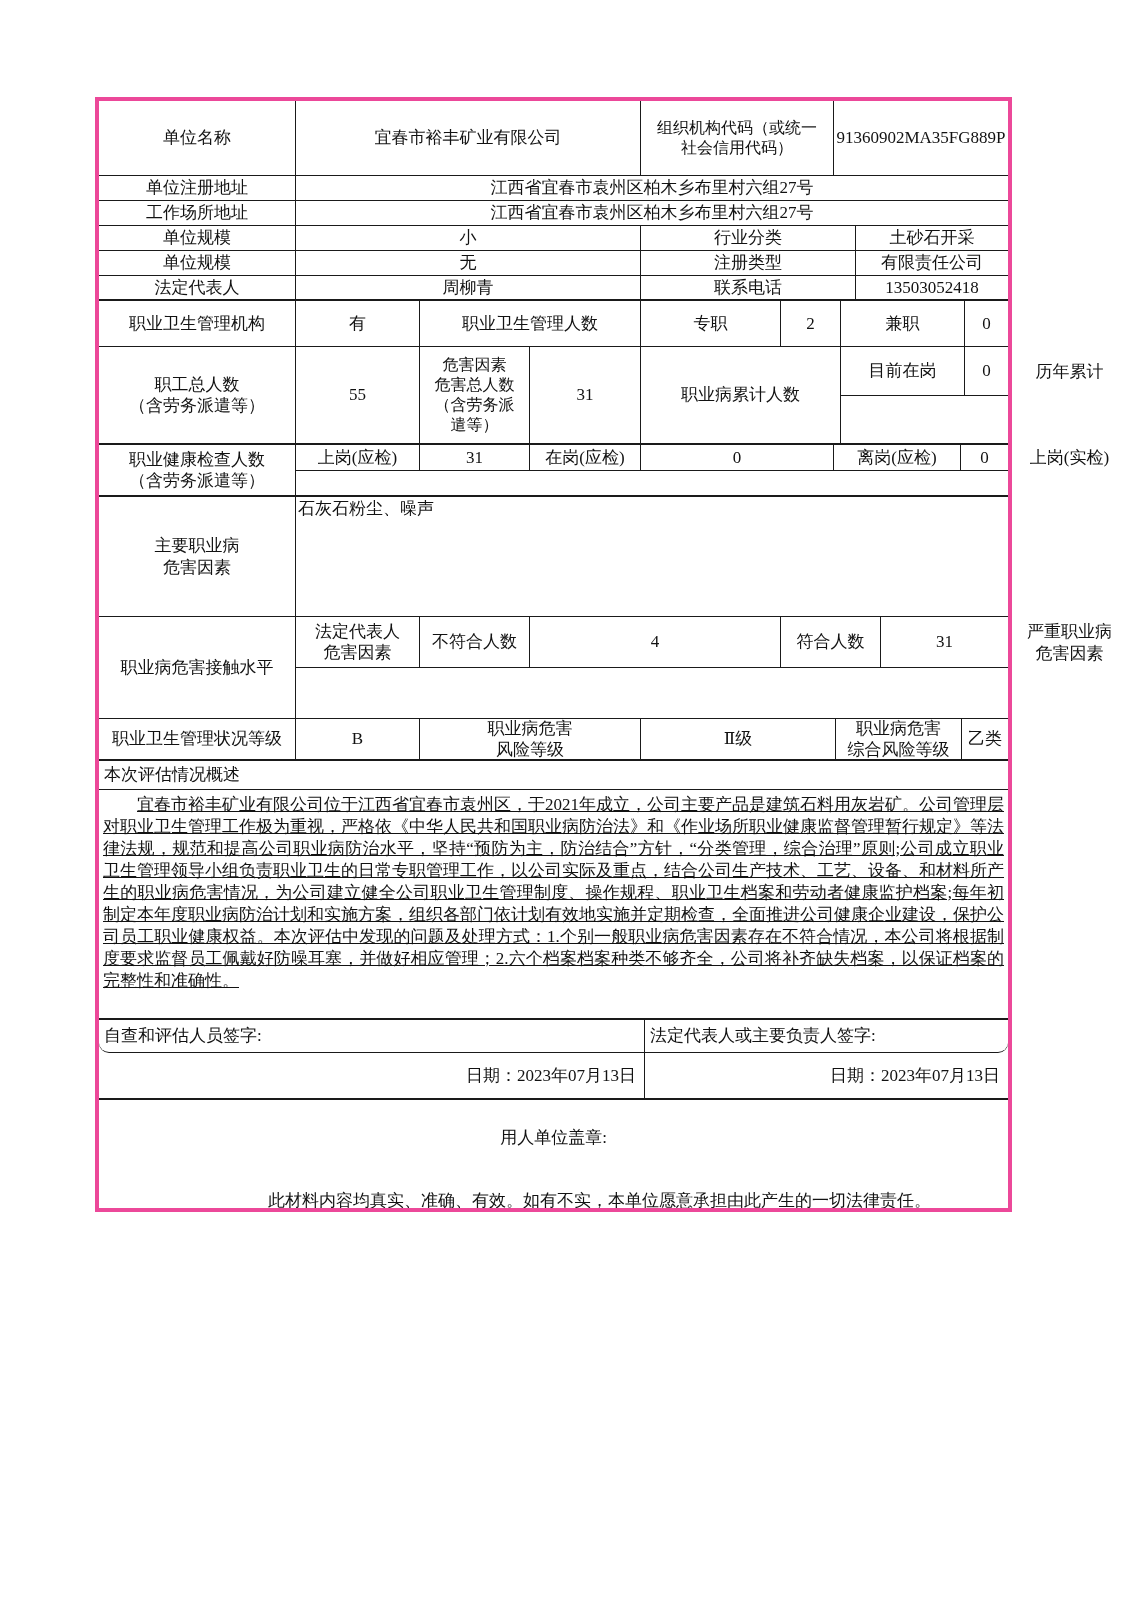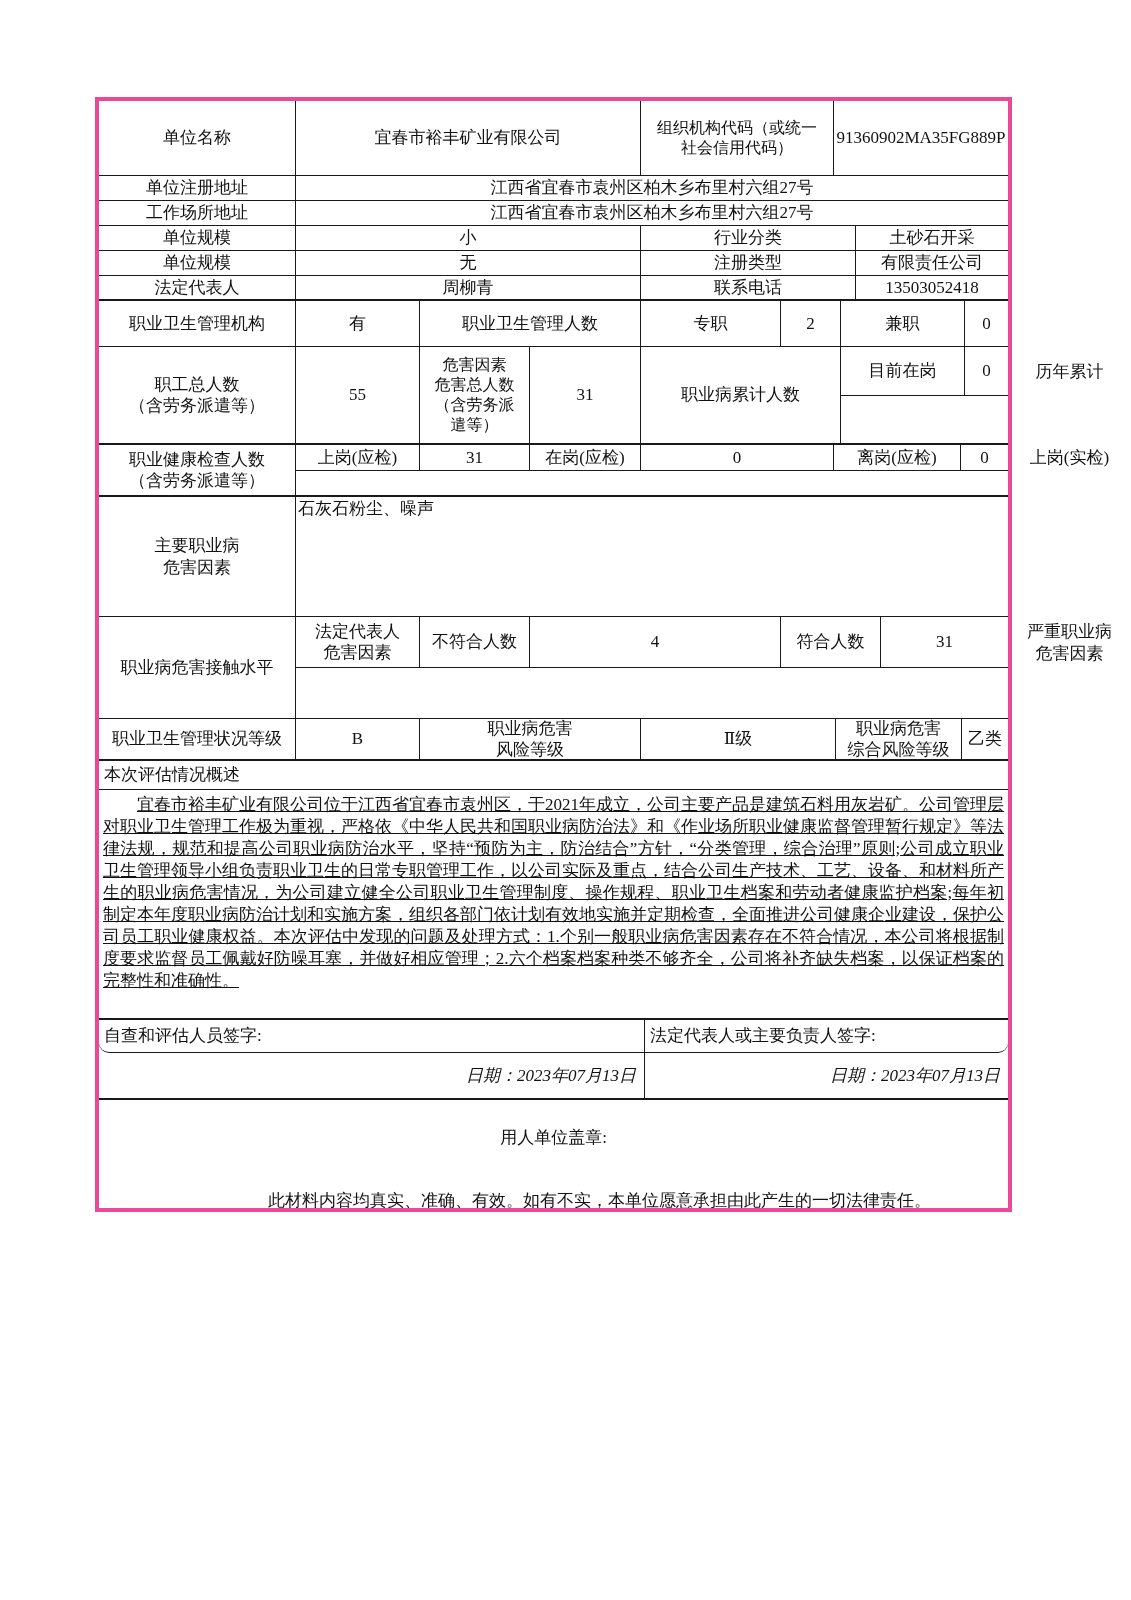--- a/index.html
+++ b/index.html
@@ -43,21 +43,21 @@
   .w197{flex:0 0 197px;} .w345{flex:0 0 345px;} .w193{flex:0 0 193px;} .w174{flex:0 0 174px;}
   .w215{flex:0 0 215px;} .w152{flex:0 0 152px;} .w124{flex:0 0 124px;} .w221{flex:0 0 221px;}
   .w140{flex:0 0 140px;} .w60{flex:0 0 60px;}   .w43{flex:0 0 43px;}  .w110{flex:0 0 110px;}
   .w111{flex:0 0 111px;} .w200{flex:0 0 200px;} .w167{flex:0 0 167px;} .w127{flex:0 0 127px;}
   .w47{flex:0 0 47px;}   .w251{flex:0 0 251px;} .w100{flex:0 0 100px;} .w195{flex:0 0 195px;}
   .w126{flex:0 0 126px;} .w46{flex:0 0 46px;}   .w546{flex:0 0 546px;} .w363{flex:0 0 363px;}
   
   .h75{height:75px;} .h25{height:25px;justify-content:space-between;} .h46{height:46px;} .h98{height:98px;}
   .h52{height:52px;} .h26{height:26px;} .h120{height:120px;} .h102{height:102px;}
   .h51{height:51px;} .h49{height:49px;} .h42{height:42px;} .h29{height:29px;}
-  .h230{height:230px;text-decoration:underline;} .h41{height:33px;border-radius:10px;} .h47{height:47px;font-style:italic;} .h108{height:108px;}
+  .h230{height:230px;text-decoration:underline;} .h41{height:33px;border-radius:10px;} .h47{height:47px;} .h108{height:108px;}
   
   .para{
     display:block;
     text-align:justify;
     text-indent:2em;
     padding:4px 4px 0 4px;
     line-height:22px;
     overflow:hidden;
   }
   .summary-title{padding-left:5px;}

